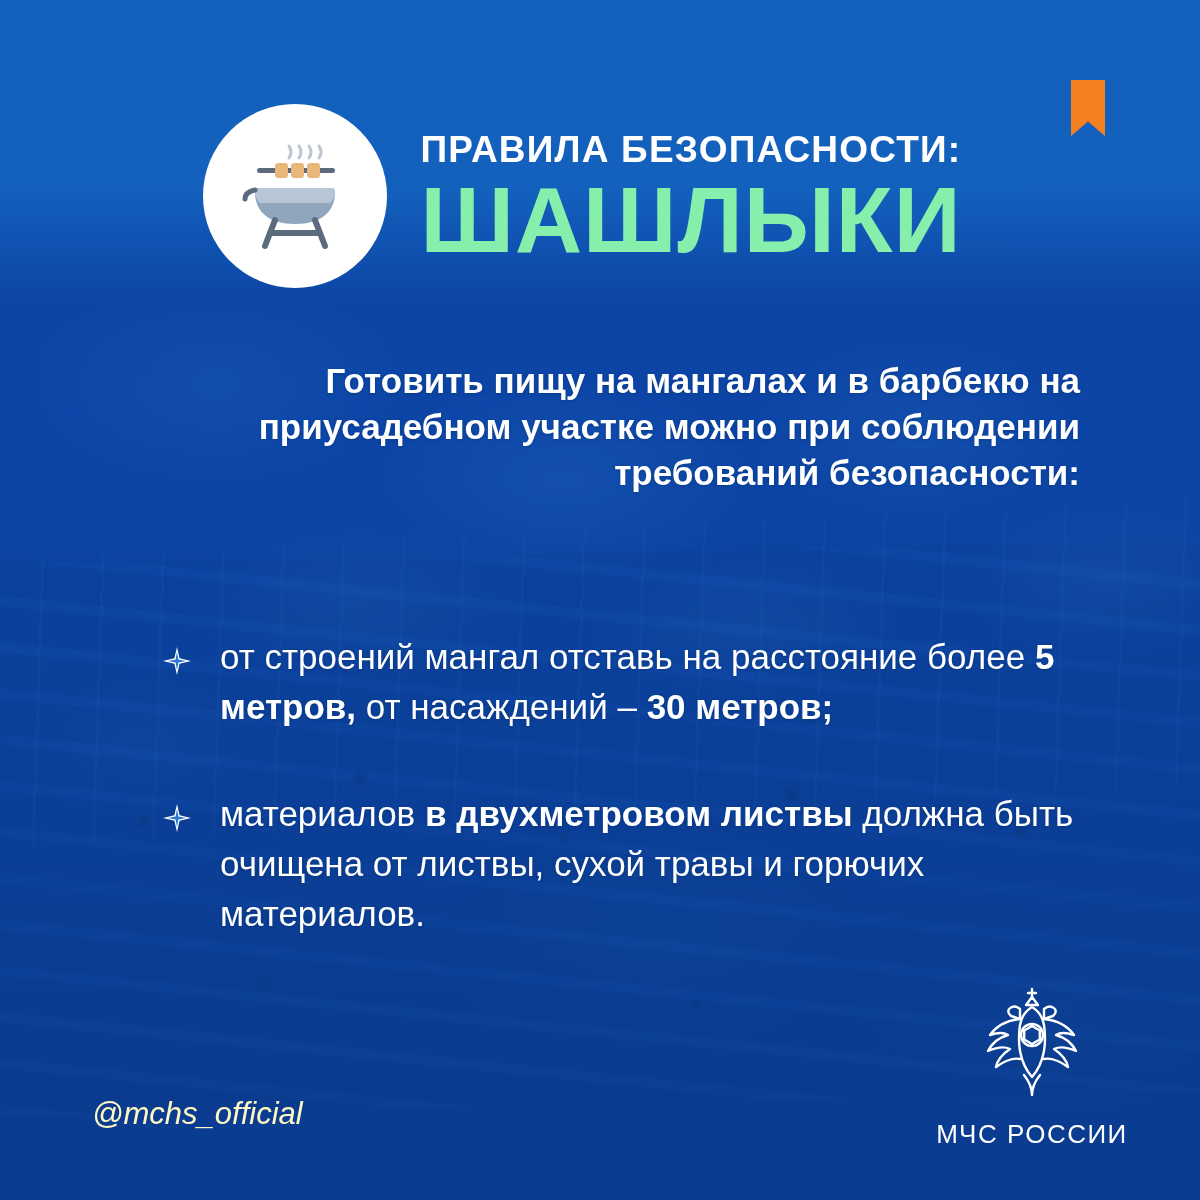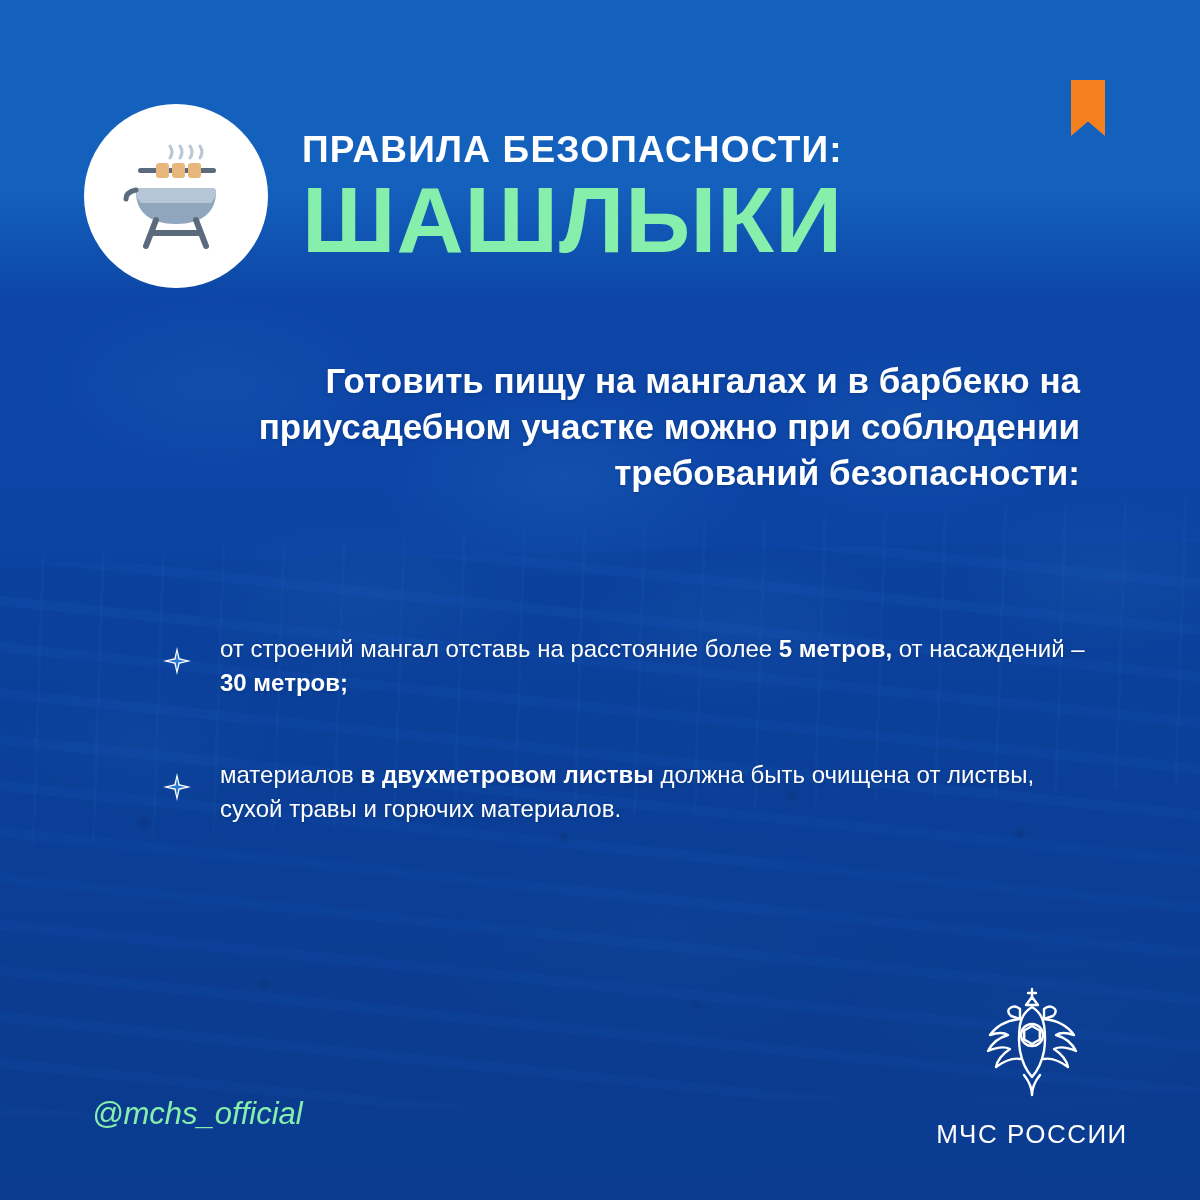--- a/index.html
+++ b/index.html
@@ -113,20 +113,21 @@
 
   
   .header {
     position: absolute;
     top: 104px;
     left: 84px;
     right: 120px;
     display: flex;
     align-items: center;
     gap: 34px;
+    justify-content: center;
   }
   .logo-circle {
     width: 184px;
     height: 184px;
     border-radius: 50%;
     background: #ffffff;
     flex: 0 0 184px;
     display: flex;
     align-items: center;
     justify-content: center;
@@ -175,32 +176,32 @@
     gap: 26px;
     margin-bottom: 58px;
   }
   .bullet-mark {
     flex: 0 0 34px;
     margin-top: 14px;
     display: block;
   }
   .bullet-text {
     color: #ffffff;
-    font-size: 24px;
+    font-size: 35px;
     line-height: 1.42;
     text-shadow: 0 1px 3px rgba(0,40,90,0.35);
   }
   .bullet-text b { font-weight: bold; }
 
   
   .handle {
     position: absolute;
     left: 92px;
     bottom: 68px;
-    color: #86efac;
+    color: #fef9c3;
     font-size: 31px;
     font-style: italic;
   }
   .emblem {
     position: absolute;
     right: 58px;
     bottom: 50px;
     width: 220px;
     text-align: center;
   }

